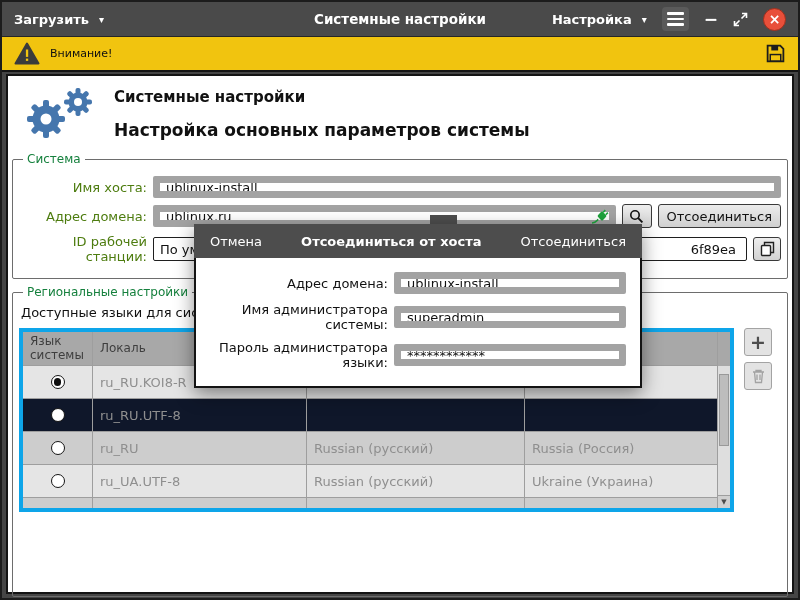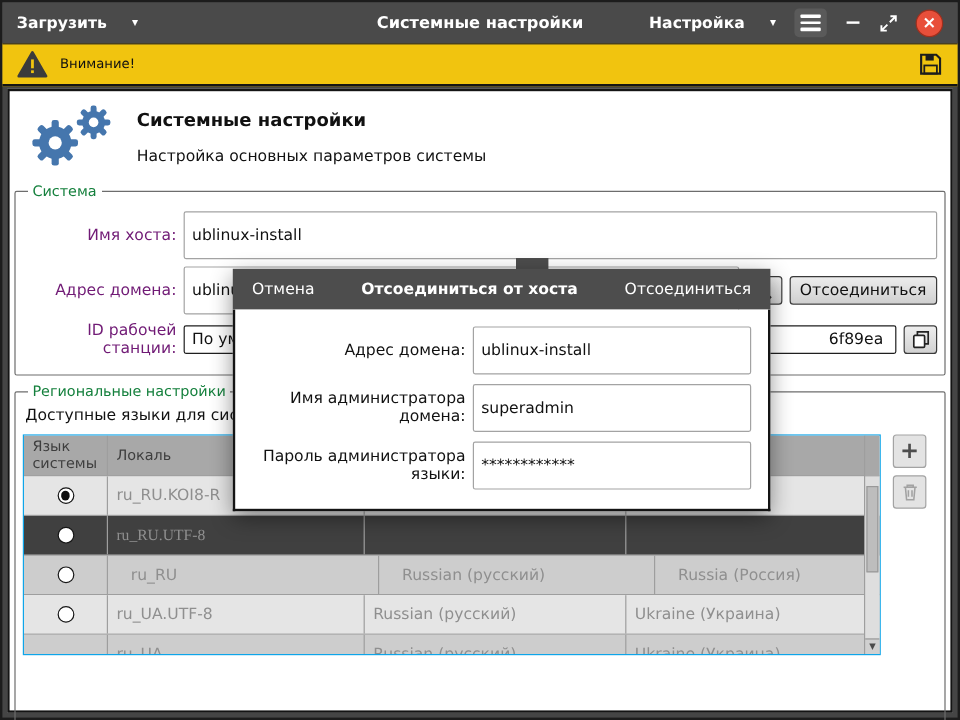--- a/index.html
+++ b/index.html
@@ -2,66 +2,66 @@
 <html><head>
 <meta charset="utf-8">
 <style>
   * { box-sizing: border-box; margin: 0; padding: 0; }
   html,body { width:800px; height:600px; overflow:hidden; }
   body { font-family:"DejaVu Sans",sans-serif; background:#454545; position:relative; cursor:default; }
   .window { position:absolute; inset:0; background:#454545; border:2px solid #1c1c1c; }
 
   
   .titlebar { height:34px; background:#4a4a4a; display:flex; align-items:center; padding:0 12px; position:relative; color:#fff; }
-  .tb-menu { display:flex; align-items:center; gap:21px; font-size:13px; font-weight:bold; z-index:2; cursor:pointer; }
+  .tb-menu { display:flex; align-items:center; gap:10px; font-size:13px; font-weight:bold; z-index:2; cursor:pointer; }
   .chev { font-size:10px; }
   .tb-title { position:absolute; left:0; right:0; text-align:center; font-weight:bold; font-size:13.5px; }
   .tb-right { margin-left:auto; display:flex; align-items:center; gap:15px; z-index:2; }
   .burger { width:27px; height:24px; background:#5a5a5a; border-radius:4px; display:flex; flex-direction:column; justify-content:center; align-items:center; gap:3px; cursor:pointer; }
   .burger i { width:17px; height:2.6px; background:#fff; border-radius:1px; }
   .min-btn { font-size:17px; font-weight:bold; cursor:pointer; }
   .max-btn { display:flex; cursor:pointer; }
   .close-btn { width:23px; height:23px; border-radius:50%; background:#e84f3a; border:1.5px solid #9e2f1e; color:#fff; font-size:14px; font-weight:bold; display:flex; align-items:center; justify-content:center; cursor:pointer; }
 
   
   .warnbar { position:absolute; top:34px; left:0; right:0; height:36px; background:#f1c40f; border-top:1px solid #262626; border-bottom:2px solid #141414; display:flex; align-items:center; gap:10px; padding:0 12px; }
   .warn-label { font-size:11px; color:#111; }
   .save-file { margin-left:auto; display:flex; cursor:pointer; }
 
   
   .panel { position:absolute; top:72px; left:4px; right:4px; bottom:4px; background:#fff; border:2px solid #141414; padding:2px 0; }
   .app-header { display:flex; align-items:center; gap:16px; padding:8px 10px 4px; }
   .h-title { font-size:15px; font-weight:bold; color:#111; }
-  .h-sub { font-size:13px; font-weight:normal; color:#111; margin-top:14px; }
+  .h-sub { font-size:17px; font-weight:bold; color:#111; margin-top:14px; }
 
   fieldset.fs { margin:6px 4px 0; border:1px solid #6d6d6d; border-radius:2px; padding:4px 6px 8px; }
   fieldset.fs legend { font-size:12px; color:#15803d; padding:0 4px; margin-left:4px; }
   .frow { display:flex; align-items:center; gap:6px; margin:6px 0; }
-  .frow label { width:128px; flex:none; text-align:right; font-size:13px; color:#701a75; }
-  input.text { height:40px; border:1px solid #a3a3a3; border-radius:2px; background:#fff; font:13px "DejaVu Sans",sans-serif; color:#111; padding:1px 6px; outline:none; }
+  .frow label { width:128px; flex:none; text-align:right; font-size:13px; color:#4d7c0f; }
+  input.text { height:22px; border:7px solid #a3a3a3; border-radius:2px; background:#fff; font:13px "DejaVu Sans",sans-serif; color:#111; padding:1px 6px; outline:none; }
   .grow { flex:1; }
   .input-wrap { position:relative; flex:1; display:flex; }
   .input-wrap input { width:100%; }
   .plug { position:absolute; right:5px; top:3px; }
   .icon-btn { width:30px; height:24px; border:1px solid #3a3a3a; border-radius:3px; background:linear-gradient(#eee,#d2d2d2); display:flex; align-items:center; justify-content:center; cursor:pointer; flex:none; }
   .btn { min-width:112px; height:24px; border:1px solid #3a3a3a; border-radius:3px; background:linear-gradient(#ececec,#d0d0d0); font:13px "DejaVu Sans",sans-serif; color:#111; cursor:pointer; padding:0 8px; }
   .fake-input { flex:1; height:24px; border:1px solid #1f1f1f; border-radius:2px; display:flex; align-items:center; justify-content:space-between; padding:0 10px 0 6px; font-size:13px; color:#111; background:#fff; }
 
   .region { height:312px; }
   .desc { font-size:13px; color:#111; margin:2px 0 8px 2px; }
   .table-area { display:flex; align-items:flex-start; }
-  .tbl { width:715px; height:184px; border:1px solid #0ea5e9; position:relative; overflow:hidden; flex:none; }
+  .tbl { width:715px; height:184px; border:4px solid #0ea5e9; position:relative; overflow:hidden; flex:none; }
   .tr { display:grid; grid-template-columns:70px 214px 218px 1fr; border-bottom:1px solid #9e9e9e; }
   .tr .td { border-right:1px solid #9e9e9e; display:flex; align-items:center; padding:0 7px; overflow:hidden; }
   .tr .td:last-child { border-right:none; }
   .tr.head { height:34px; background:#a8a8a8; color:#3e3e3e; font-size:12px; line-height:1.15; }
   .tr.row { height:33px; font-size:13px; color:#8f8f8f; }
   .td.c1 { justify-content:center; }
-  .tr.r0 { background:#e5e5e5; } .tr.r1 { background:#404040;font-family:Liberation Serif, serif; }
-  .tr.r2 { background:#cdcdcd;gap:12px; } .tr.r3 { background:#e5e5e5; } .tr.r4 { background:#cdcdcd; }
+  .tr.r0 { background:#e5e5e5; } .tr.r1 { background:#0f172a; }
+  .tr.r2 { background:#cdcdcd; } .tr.r3 { background:#e5e5e5; } .tr.r4 { background:#cdcdcd; }
   .radio { width:14px; height:14px; border:1.6px solid #161616; border-radius:50%; background:#fff; position:relative; cursor:pointer; flex:none; }
   .radio.checked::after { content:""; position:absolute; inset:2.4px; background:#0e0e0e; border-radius:50%; }
   .vscroll { position:absolute; top:0; right:0; bottom:0; width:13px; border-left:1px solid #9e9e9e; background:#a8a8a8; }
   .vs-track { position:absolute; top:34px; left:0; right:0; bottom:13px; background:#dedede; }
   .vs-thumb { position:absolute; top:42px; left:1px; right:1px; height:72px; background:#bdbdbd; border:1px solid #999; cursor:pointer; }
   .vs-down { position:absolute; bottom:0; left:0; right:0; height:13px; background:#d0d0d0; border-top:1px solid #9e9e9e; color:#4a4a4a; font-size:7px; display:flex; align-items:center; justify-content:center; cursor:pointer; }
   .side { display:flex; flex-direction:column; gap:6px; margin-left:10px; }
   .sq-btn { width:28px; height:28px; border:1px solid #a3a3a3; border-radius:3px; background:#e3e3e3; display:flex; align-items:center; justify-content:center; cursor:pointer; }
   .plus-glyph { font-size:19px; font-weight:bold; color:#4d4d4d; line-height:1; }
 
@@ -272,21 +272,21 @@
       <button class="dlg-btn">Отмена</button>
       <div class="dlg-title">Отсоединиться от хоста</div>
       <button class="dlg-btn">Отсоединиться</button>
     </div>
     <div class="dlg-body">
       <div class="dlg-row">
         <label>Адрес домена:</label>
         <input class="text" value="ublinux-install" style="">
       </div>
       <div class="dlg-row">
-        <label>Имя администратора домена:</label>
+        <label>Имя администратора системы:</label>
         <input class="text" value="superadmin" style="">
       </div>
       <div class="dlg-row">
         <label>Пароль администратора языки:</label>
         <input class="text" value="************" style="">
       </div>
     </div>
   </div>
 
 </div>

